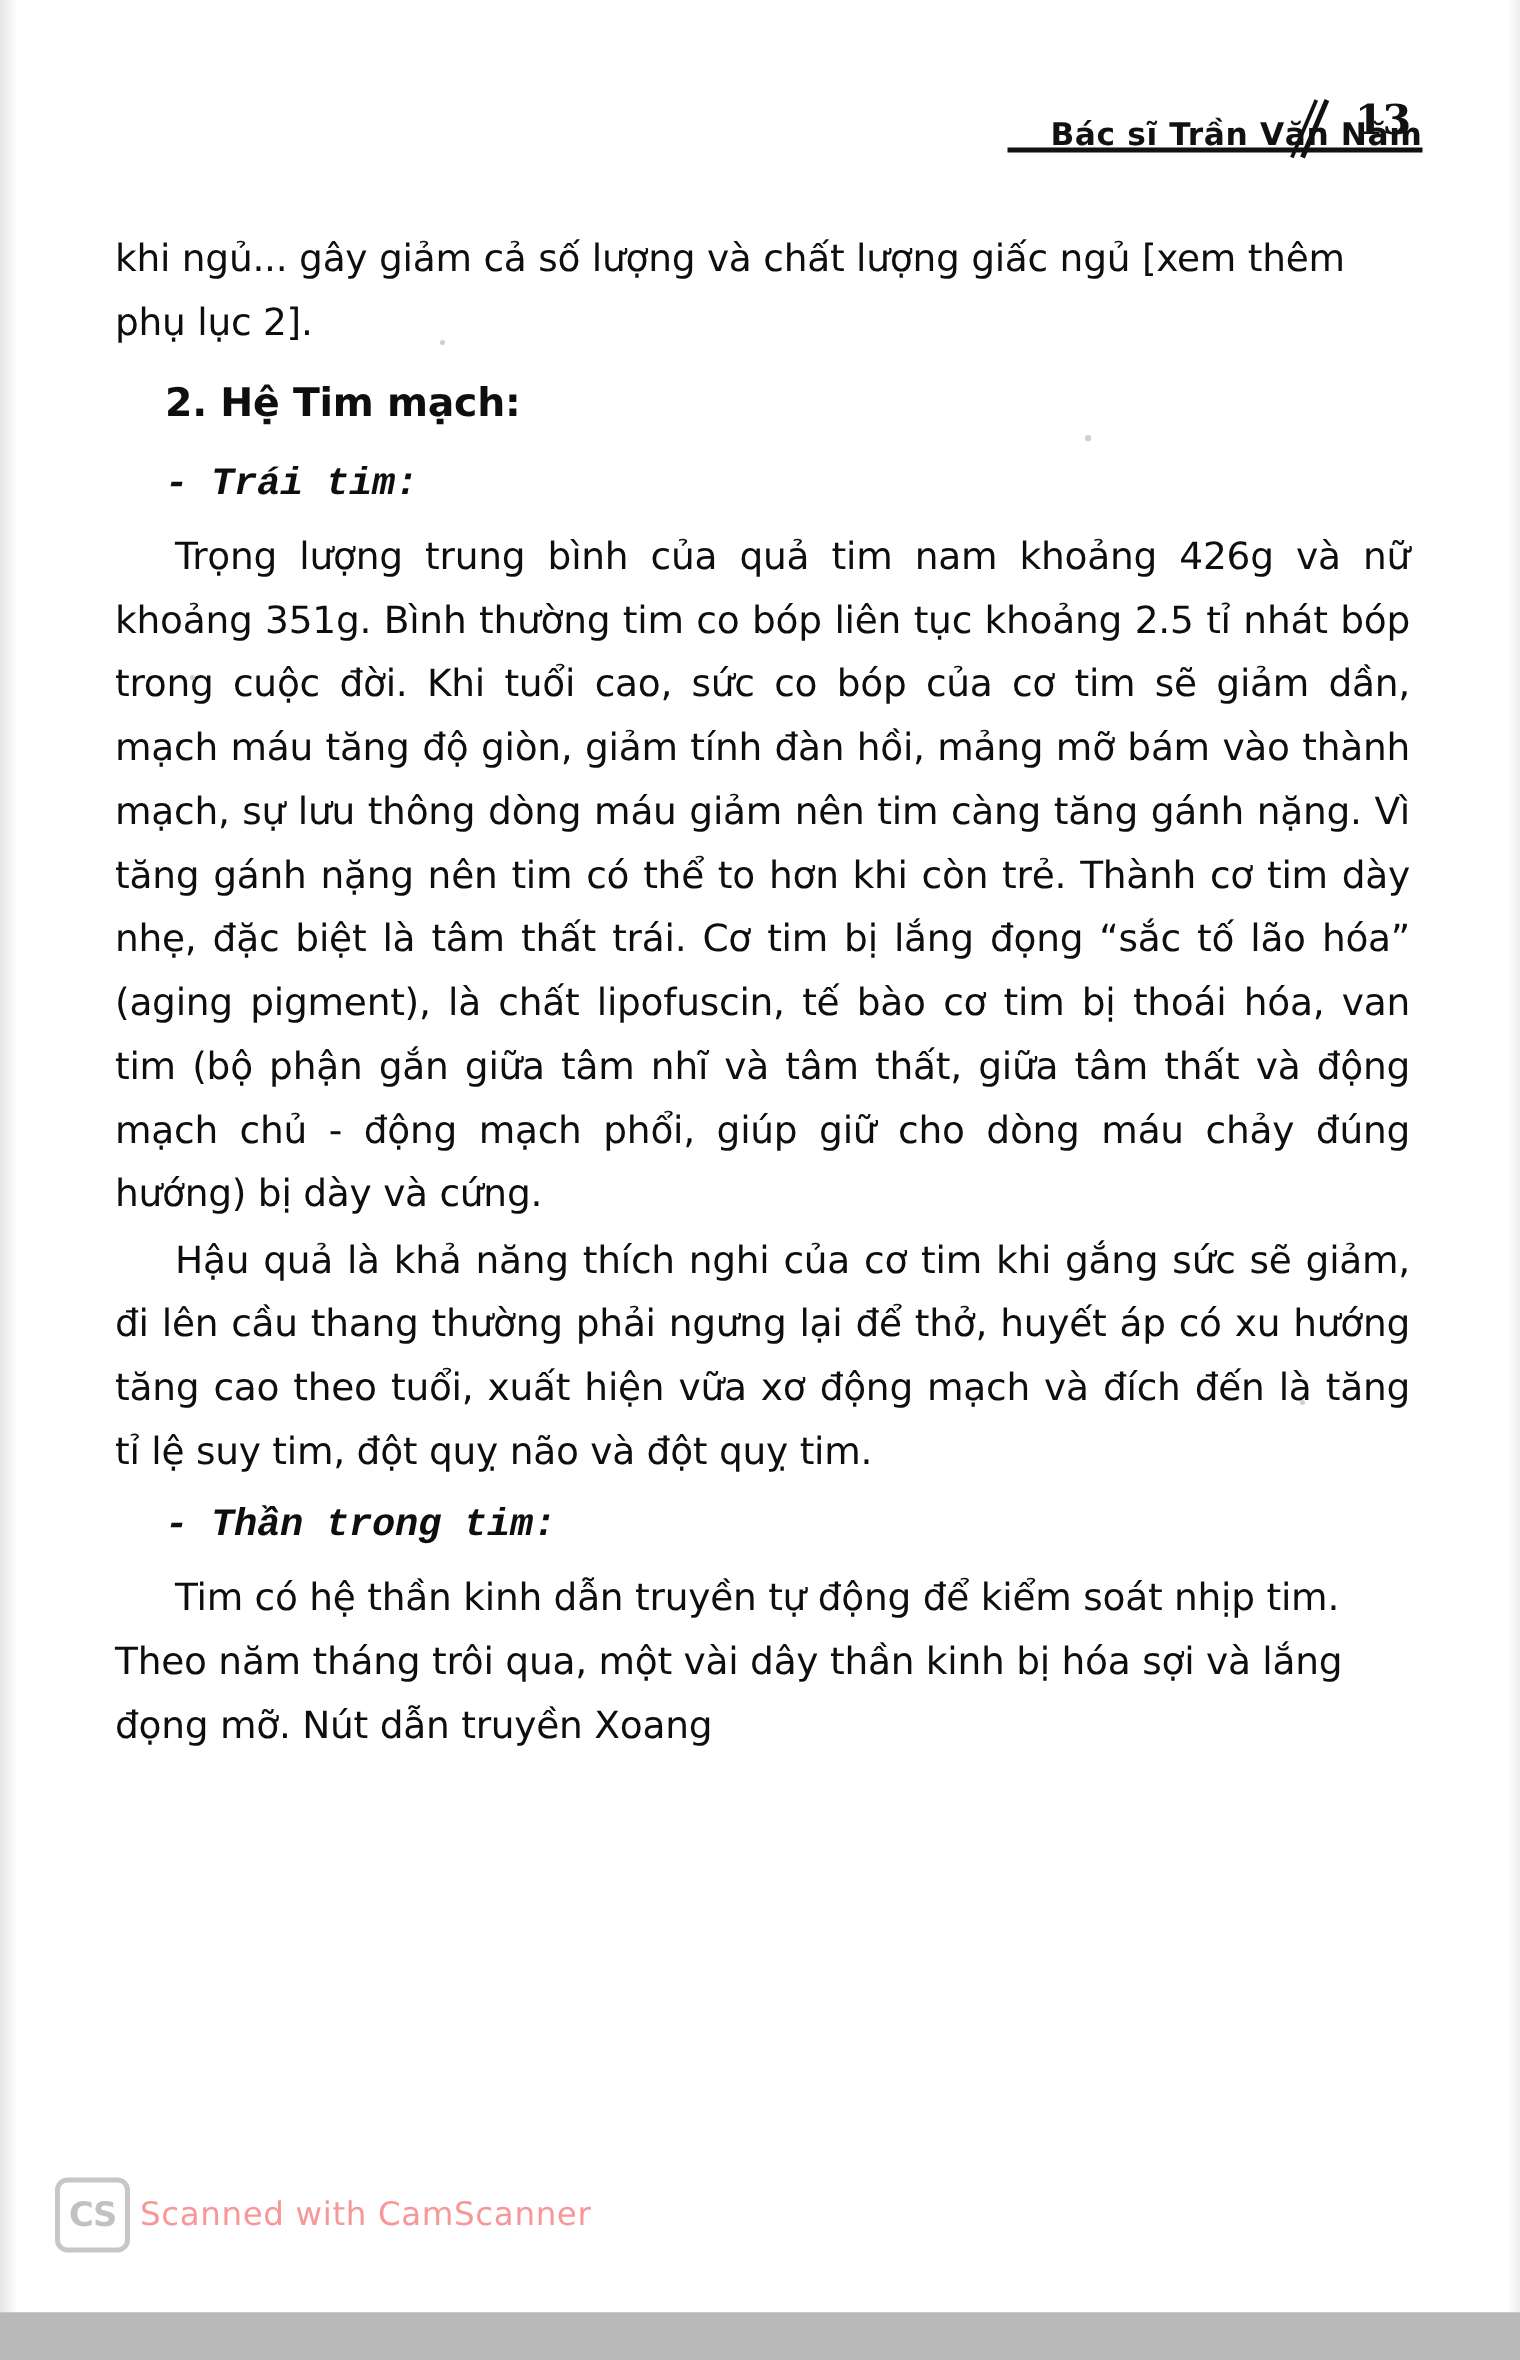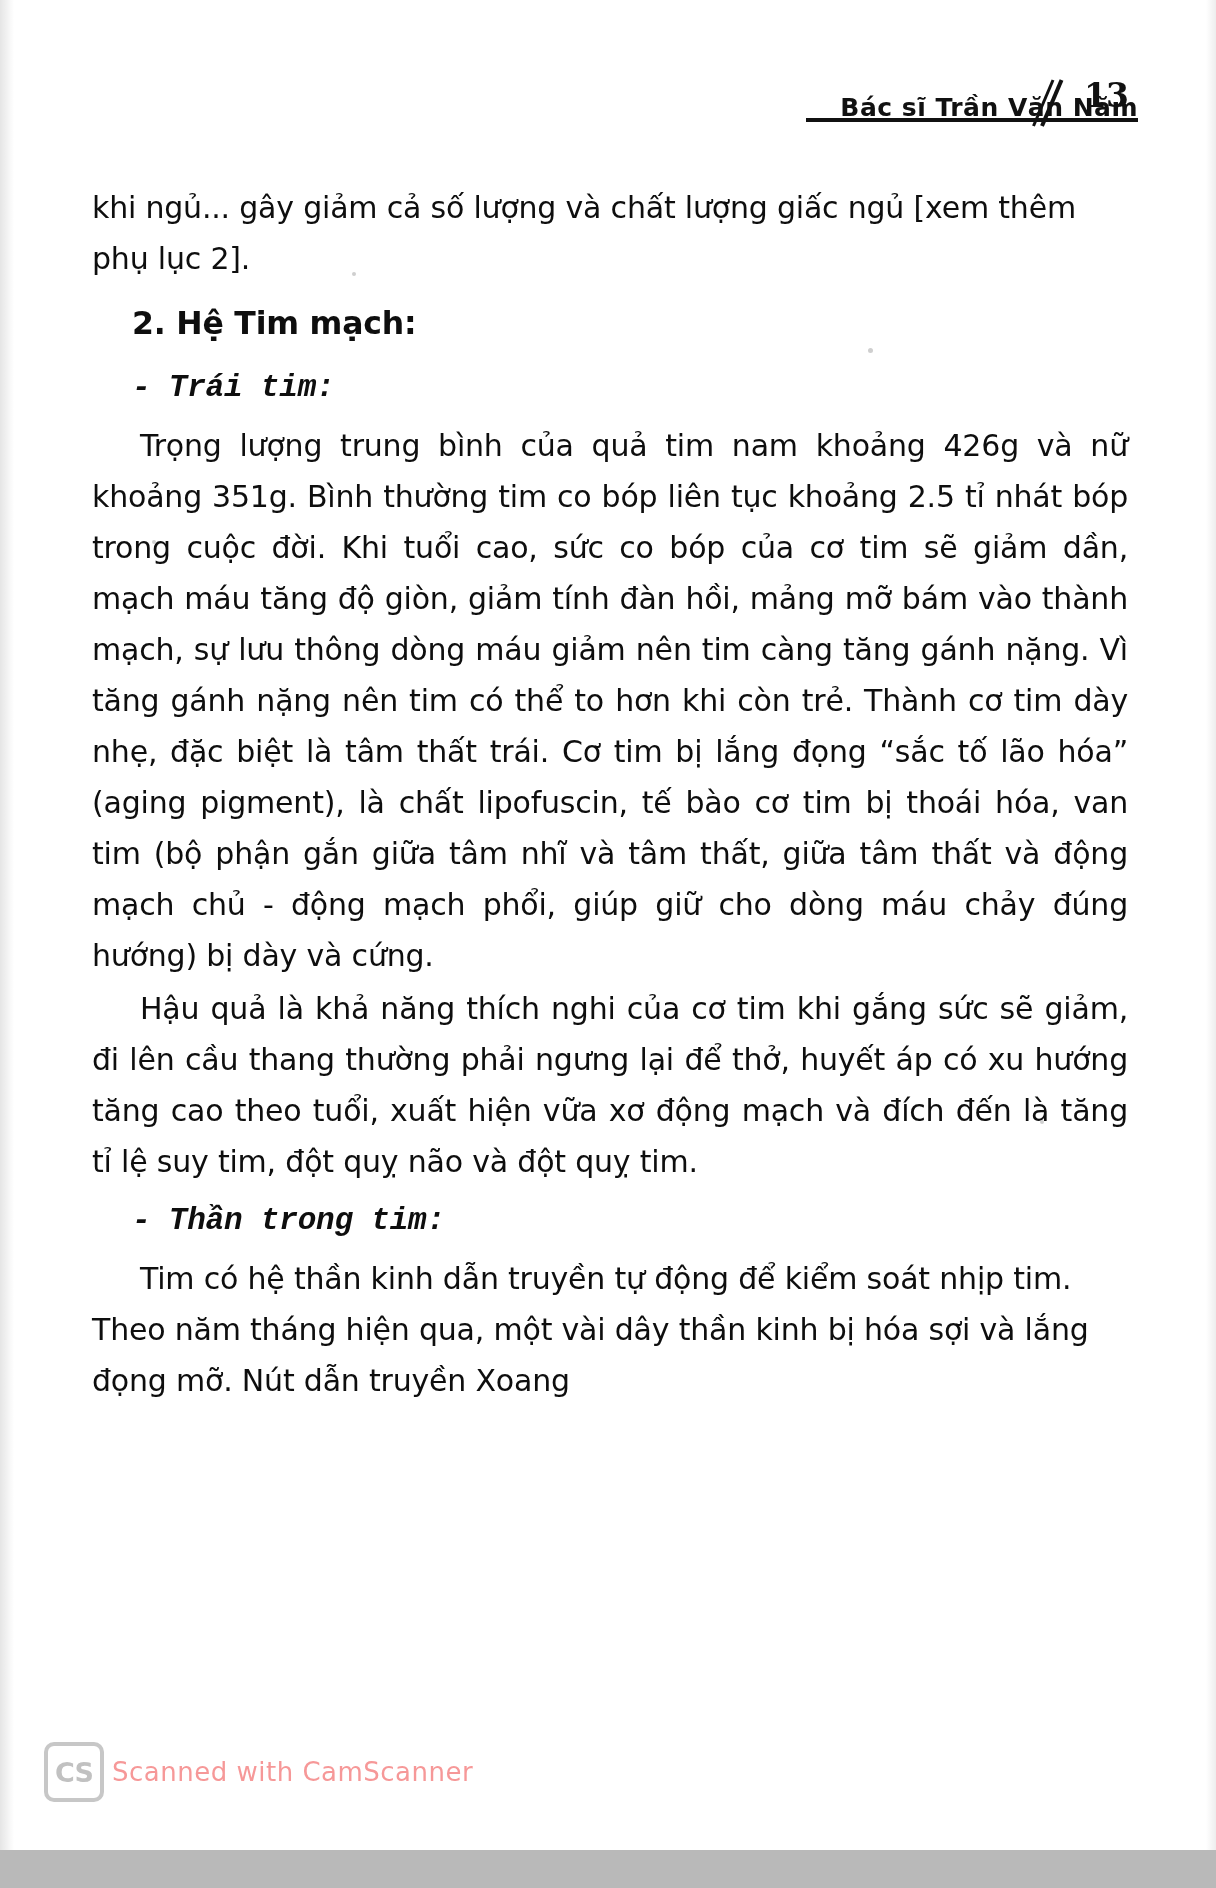--- a/index.html
+++ b/index.html
@@ -178,21 +178,21 @@
   <div class="header-rule"></div>
   <div class="page-number">13</div>
 
   <div class="content">
     <p class="para nojust">khi ngủ... gây giảm cả số lượng và chất lượng giấc ngủ [xem thêm phụ lục 2].</p>
     <p class="heading">2. Hệ Tim mạch:</p>
     <p class="subheading">- Trái tim:</p>
     <p class="para indent">Trọng lượng trung bình của quả tim nam khoảng 426g và nữ khoảng 351g. Bình thường tim co bóp liên tục khoảng 2.5 tỉ nhát bóp trong cuộc đời. Khi tuổi cao, sức co bóp của cơ tim sẽ giảm dần, mạch máu tăng độ giòn, giảm tính đàn hồi, mảng mỡ bám vào thành mạch, sự lưu thông dòng máu giảm nên tim càng tăng gánh nặng. Vì tăng gánh nặng nên tim có thể to hơn khi còn trẻ. Thành cơ tim dày nhẹ, đặc biệt là tâm thất trái. Cơ tim bị lắng đọng “sắc tố lão hóa” (aging pigment), là chất lipofuscin, tế bào cơ tim bị thoái hóa, van tim (bộ phận gắn giữa tâm nhĩ và tâm thất, giữa tâm thất và động mạch chủ - động mạch phổi, giúp giữ cho dòng máu chảy đúng hướng) bị dày và cứng.</p>
     <p class="para indent">Hậu quả là khả năng thích nghi của cơ tim khi gắng sức sẽ giảm, đi lên cầu thang thường phải ngưng lại để thở, huyết áp có xu hướng tăng cao theo tuổi, xuất hiện vữa xơ động mạch và đích đến là tăng tỉ lệ suy tim, đột quỵ não và đột quỵ tim.</p>
     <p class="subheading">- Thần trong tim:</p>
-    <p class="para indent nojust">Tim có hệ thần kinh dẫn truyền tự động để kiểm soát nhịp tim. Theo năm tháng hiện qua, một vài dây thần kinh bị hóa sợi và lắng đọng mỡ. Nút dẫn truyền Xoang</p>
+    <p class="para indent nojust">Tim có hệ thần kinh dẫn truyền tự động để kiểm soát nhịp tim. Theo năm tháng trôi qua, một vài dây thần kinh bị hóa sợi và lắng đọng mỡ. Nút dẫn truyền Xoang</p>
   </div>
 
   <div class="speck" style="left:352px; top:272px; width:4px; height:4px;"></div>
   <div class="speck" style="left:868px; top:348px; width:5px; height:5px;"></div>
   <div class="speck" style="left:152px; top:540px; width:4px; height:4px;"></div>
   <div class="speck" style="left:1040px; top:1120px; width:4px; height:4px;"></div>
 
   <div class="watermark">
     <div class="cs-badge">CS</div>
     <div class="cs-text">Scanned with CamScanner</div>

